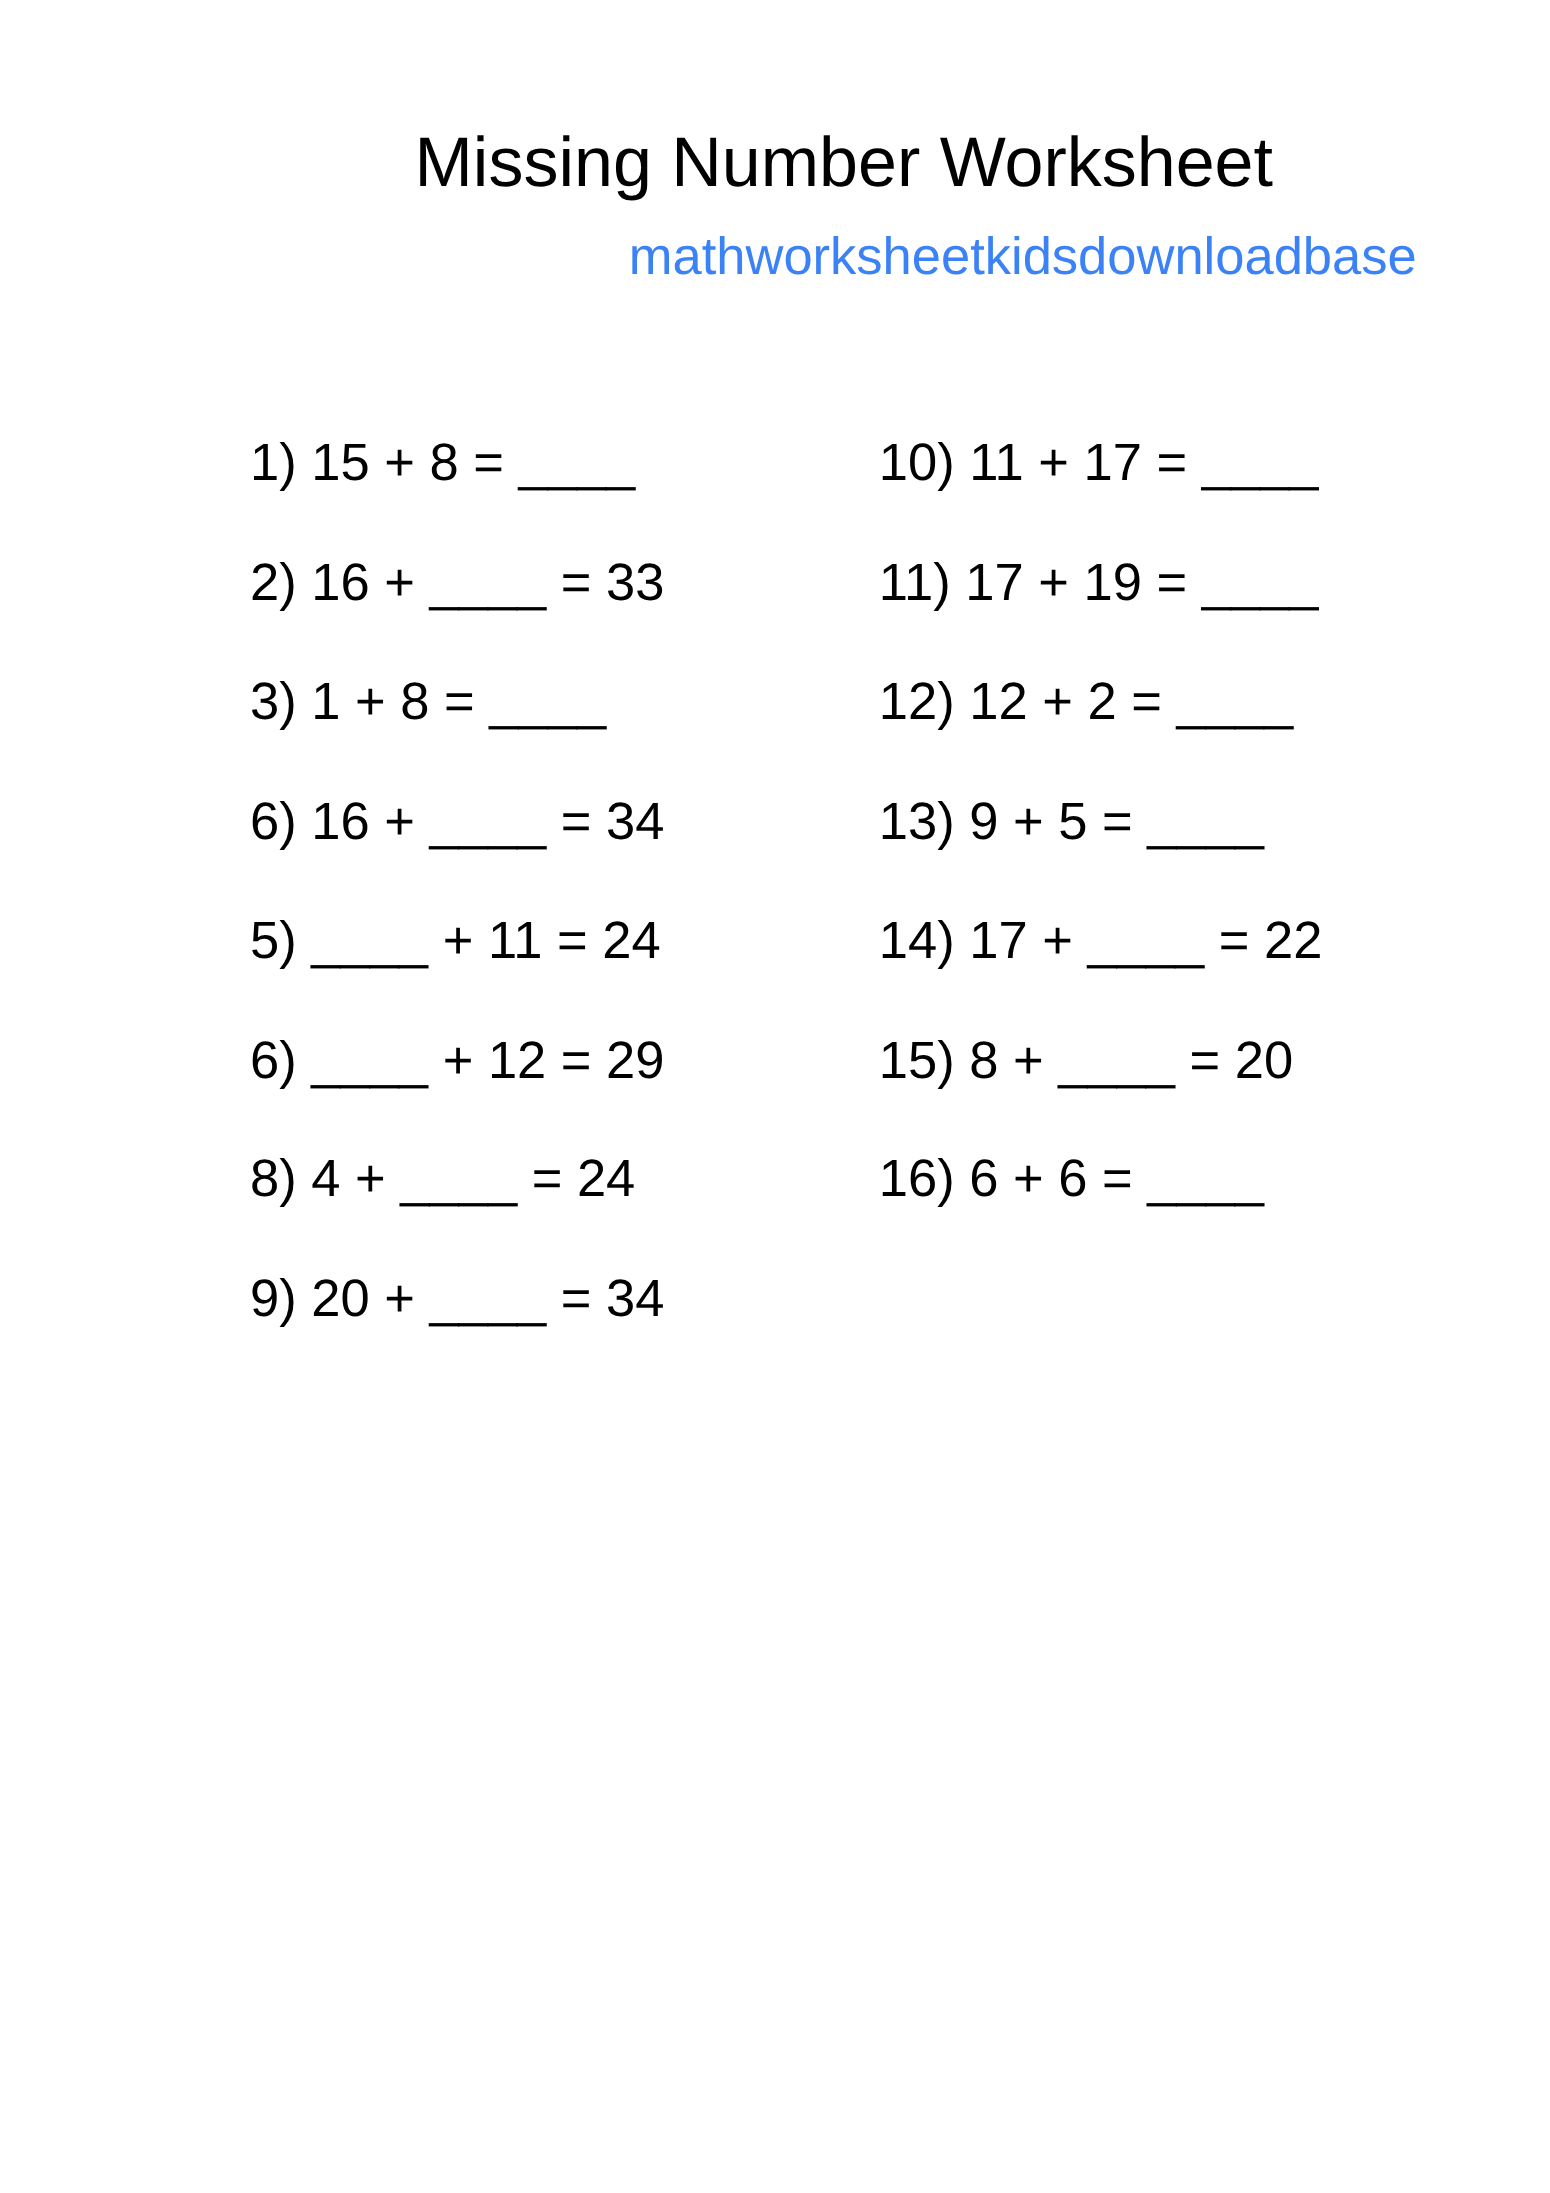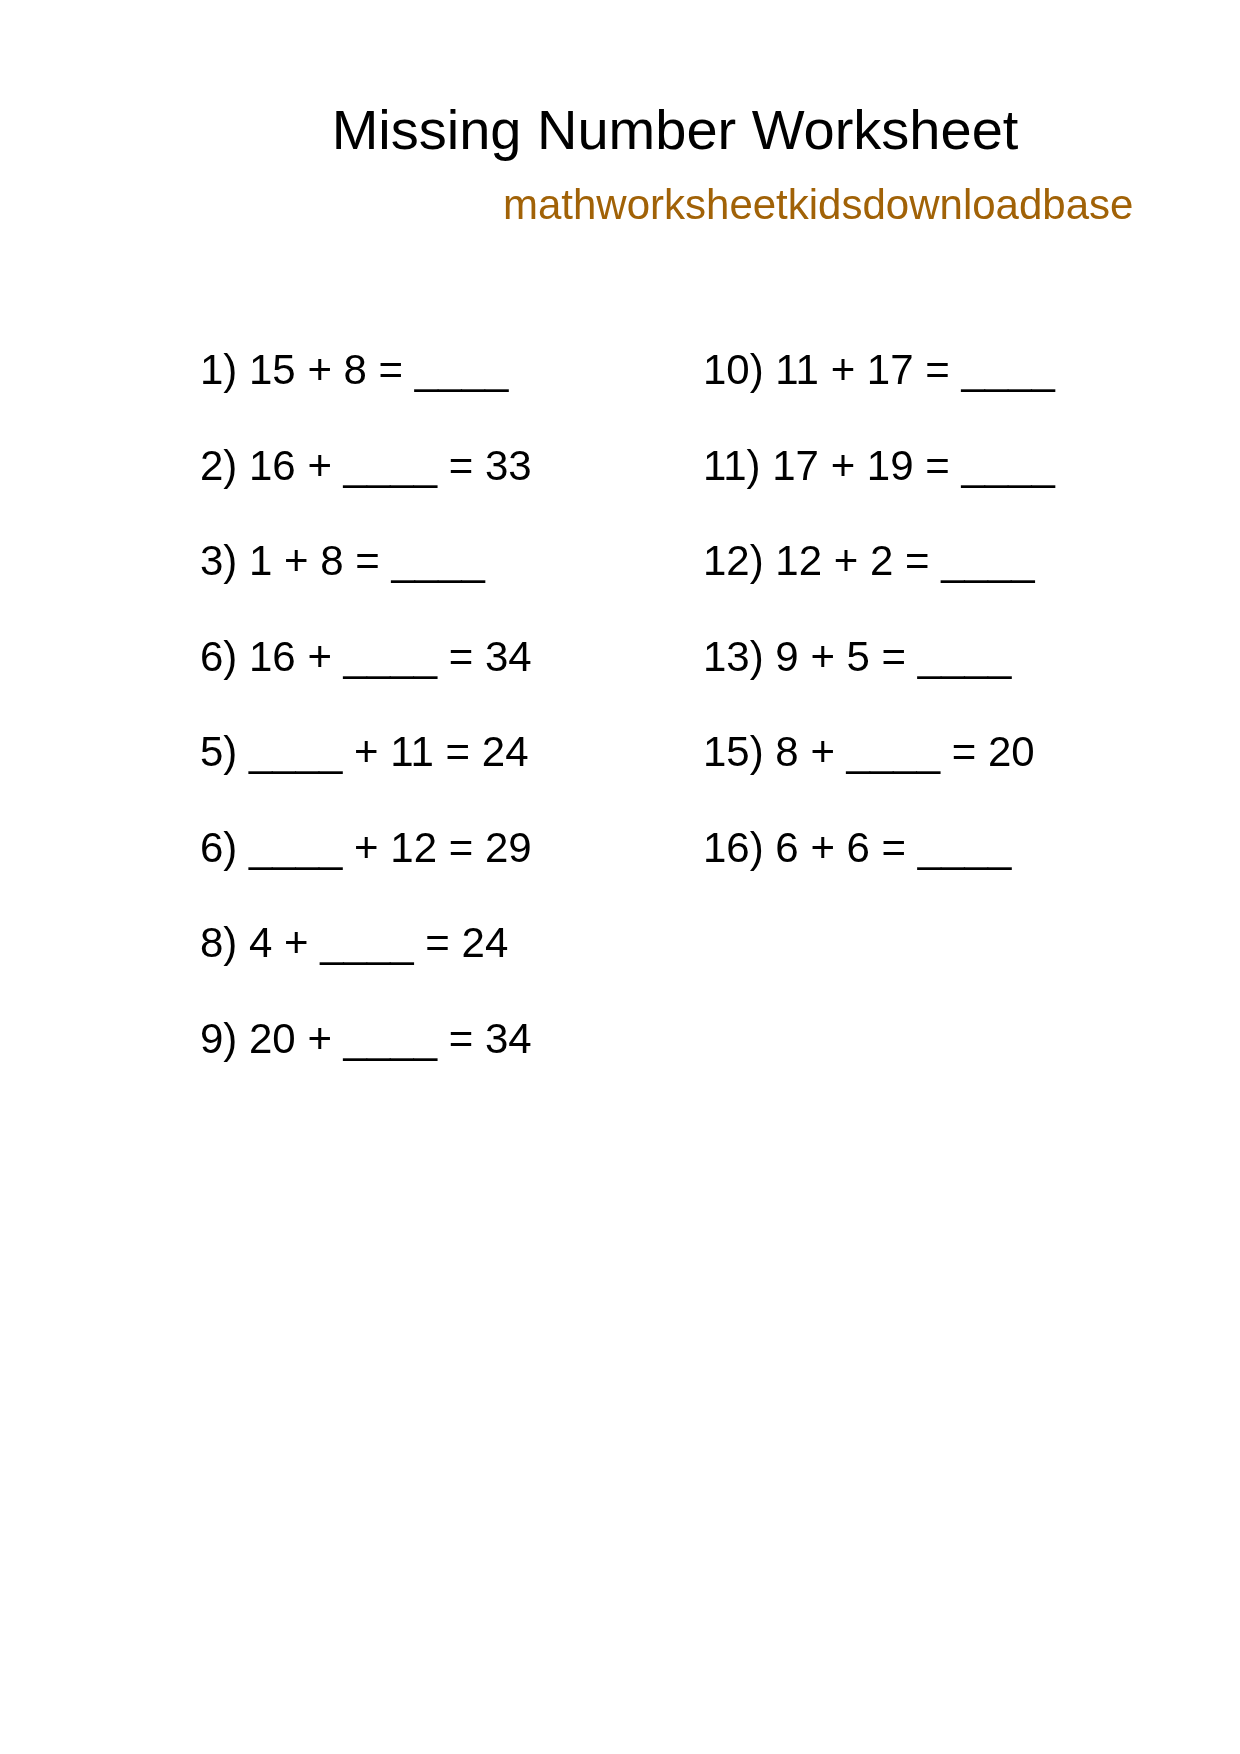--- a/index.html
+++ b/index.html
@@ -1,20 +1,20 @@
 <!DOCTYPE html>
 <html><head>
 <meta charset="utf-8">
 <style>
   html, body { margin:0; padding:0; background:#ffffff; }
   body { width:1240px; height:1754px; position:relative; overflow:hidden;
          font-family:"Liberation Sans", sans-serif; color:#000; }
   .title { position:absolute; left:0; width:1350px; top:98px; text-align:center;
            font-size:56px; line-height:64px; color:#000; }
-  .site { position:absolute; left:503px; top:181px; font-size:42px; line-height:48px; color:#a16207; }
+  .site { position:absolute; left:503px; top:181px; font-size:42px; line-height:48px; color:#3b82f6; }
   .col { position:absolute; top:344px; }
   .col.left { left:200px; }
   .col.right { left:703px; }
   .prob { height:95.5px; font-size:42px; line-height:52px; white-space:pre; }
 </style>
 </head>
 <body>
 
 <div class="title">Missing Number Worksheet</div>
 <div class="site">mathworksheetkidsdownloadbase</div>
@@ -28,15 +28,16 @@
   <div class="prob">6) ____ + 12 = 29</div>
   <div class="prob">8) 4 + ____ = 24</div>
   <div class="prob">9) 20 + ____ = 34</div>
 </div>
 
 <div class="col right">
   <div class="prob">10) 11 + 17 = ____</div>
   <div class="prob">11) 17 + 19 = ____</div>
   <div class="prob">12) 12 + 2 = ____</div>
   <div class="prob">13) 9 + 5 = ____</div>
+  <div class="prob">14) 17 + ____ = 22</div>
   <div class="prob">15) 8 + ____ = 20</div>
   <div class="prob">16) 6 + 6 = ____</div>
 </div>
 
 </body></html>

